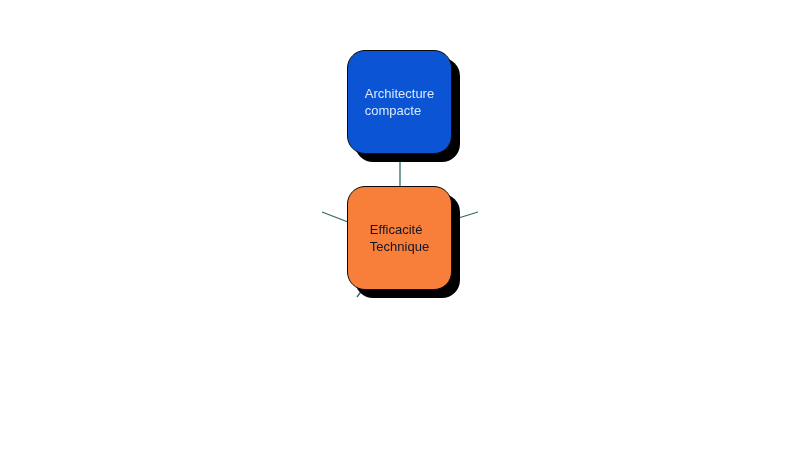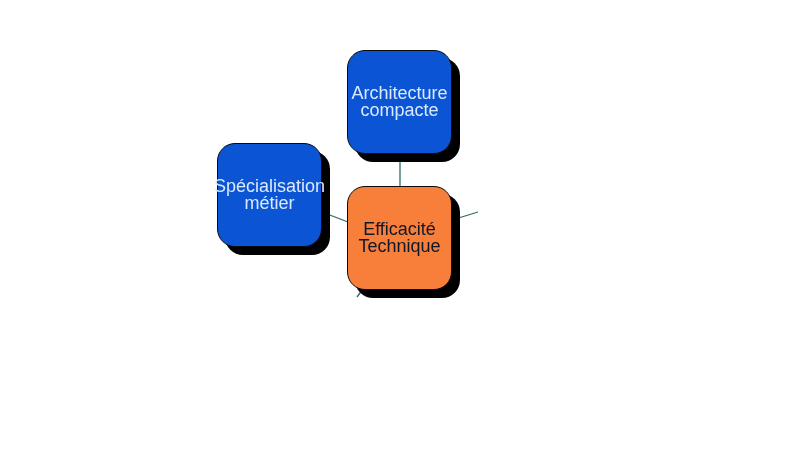--- a/index.html
+++ b/index.html
@@ -12,23 +12,23 @@
     .canvas { position: relative; width: 800px; height: 450px; }
     svg.links { position: absolute; left: 0; top: 0; width: 800px; height: 450px; }
     .node {
       position: absolute;
       width: 105px; height: 104px;
       box-sizing: border-box;
       border: 1.5px solid #0a0a0a;
       border-radius: 18px;
       box-shadow: 8px 8px 0 #000000;
       display: flex; align-items: center; justify-content: center;
-      text-align: center;
+      text-align: left;
       color: #dbe9ff;
-      font-size: 18px;
+      font-size: 13px;
       line-height: 17px;
       padding: 0 14px;
     }
     .node.satellite { background: #0b55d4; }
     .node.center { background: #f77f3a; color: #0f172a; }
     .node span { display: block; }
   </style>
 </head>
 <body>
 
@@ -42,26 +42,20 @@
     <line x1="431" y1="282" x2="442" y2="297" stroke="#2f6b63" stroke-width="1.3"></line>
   </svg>
 
   <div class="node satellite" style="left:347px; top:50px;">
     <div>
       <span>Architecture</span>
       <span>compacte</span>
     </div>
   </div>
 
-  <div class="node satellite" style="left:217px; top:143px;">
-    <div>
-      <span>Spécialisation</span>
-      <span>métier</span>
-    </div>
-  </div>
 
 
   <div class="node center" style="left:347px; top:186px;">
     <div>
       <span>Efficacité</span>
       <span>Technique</span>
     </div>
   </div>
 
 

